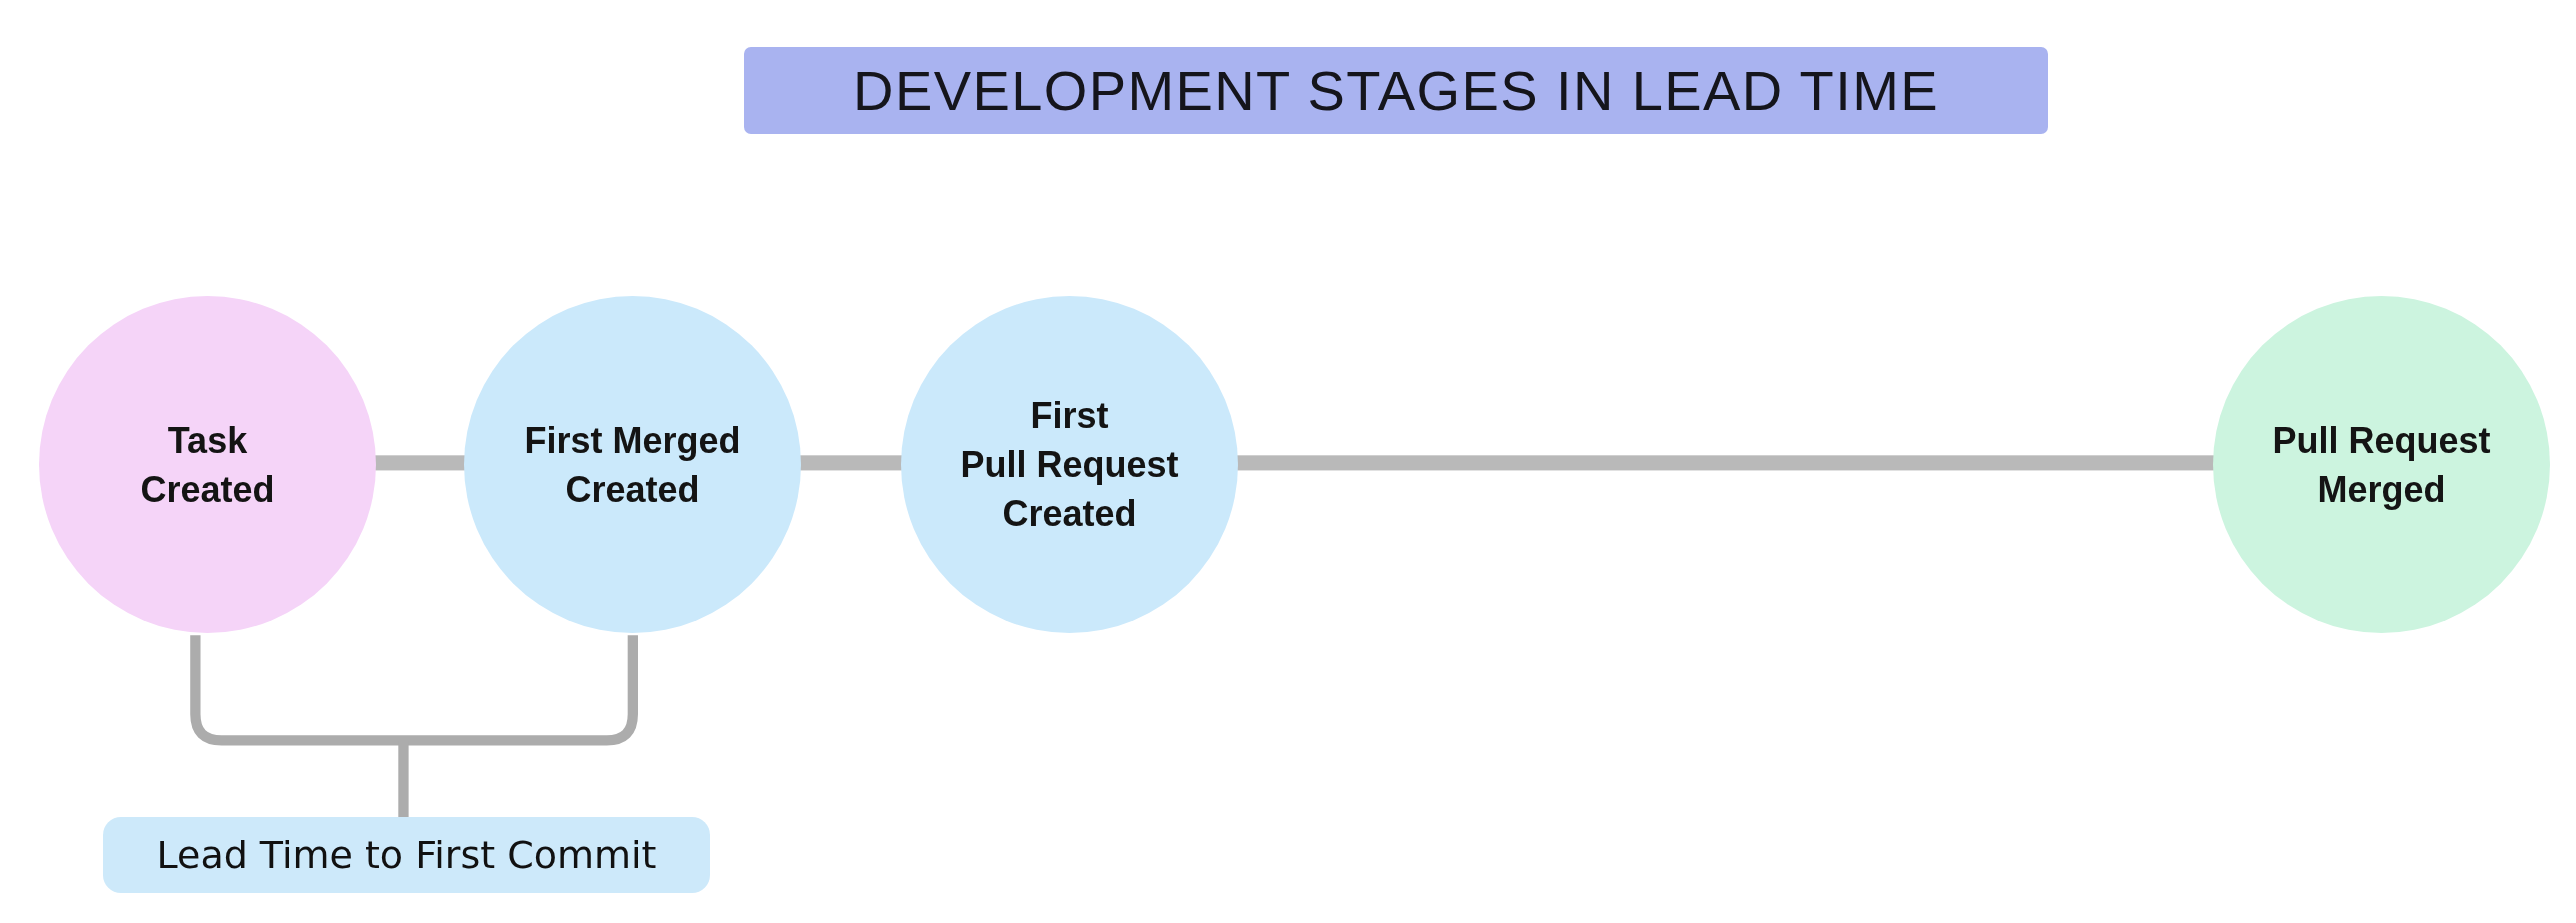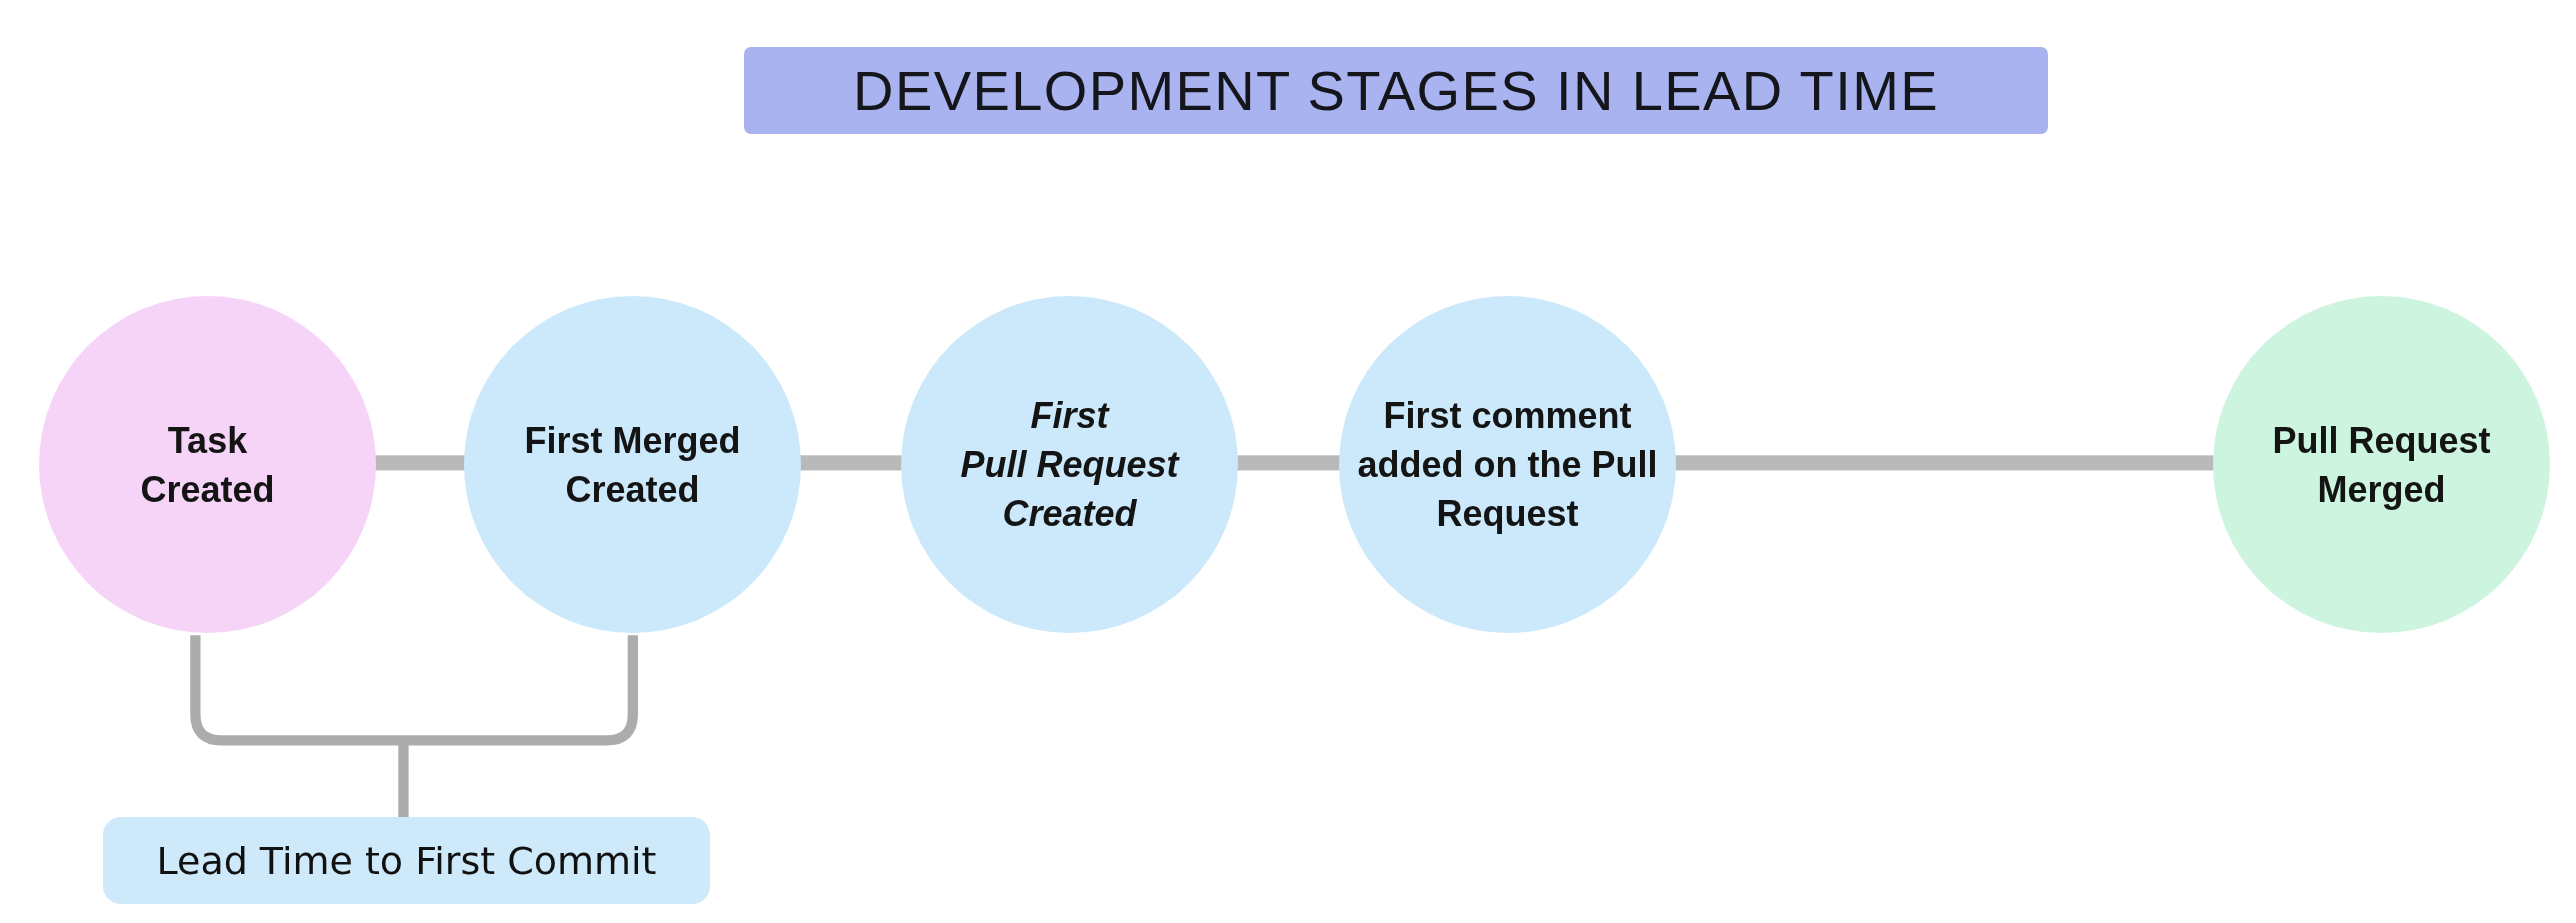--- a/index.html
+++ b/index.html
@@ -64,32 +64,32 @@
     font-size: 36px;
     line-height: 49px;
     font-weight: 700;
     color: #141414;
     white-space: pre-line;
     max-width: 302px;
     font-family: "Liberation Sans", sans-serif;
   }
   .stage.s1 { left: 39px; }
   .stage.s2 { left: 464px; }
-  .stage.s3 { left: 901px; font-style: italic; }
+  .stage.s3 { left: 901px; }
   .stage.s4 { left: 1339px; }
   .stage.s5 { left: 1776px; }
   .stage.s6 { left: 2213px; }
 
   
   .annotation-box {
     position: absolute;
     left: 103px;
     top: 817px;
     width: 607px;
-    height: 87px;
+    height: 76px;
     border-radius: 18px;
     display: flex;
     align-items: center;
     justify-content: center;
     z-index: 2;
   }
   .annotation-box .annotation-text {
     font-family: "DejaVu Sans", sans-serif;
     font-size: 38px;
     font-weight: 400;
@@ -118,25 +118,20 @@
   </div>
   <div class="stage s2" style="background: rgb(203, 233, 251);">
     <span class="stage-label">First Merged
 Created</span>
   </div>
   <div class="stage s3" style="background: rgb(203, 233, 251);">
     <span class="stage-label">First
 Pull Request
 Created</span>
   </div>
-  <div class="stage s4" style="background: rgb(203, 233, 251);">
-    <span class="stage-label">First comment
-added on the Pull
-Request</span>
-  </div>
   <div class="stage s6" style="background: rgb(204, 244, 223);">
     <span class="stage-label">Pull Request
 Merged</span>
   </div>
 
   <div class="annotation-box" style="background: rgb(205, 233, 250);">
     <span class="annotation-text">Lead Time to First Commit</span>
   </div>
 
 </div>

